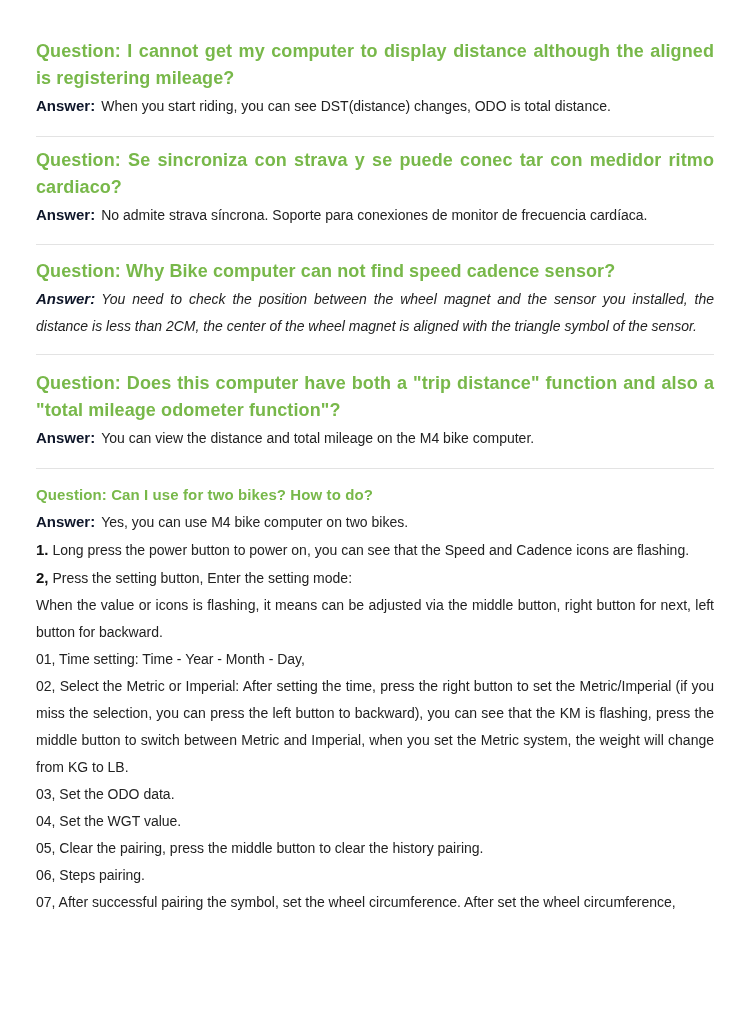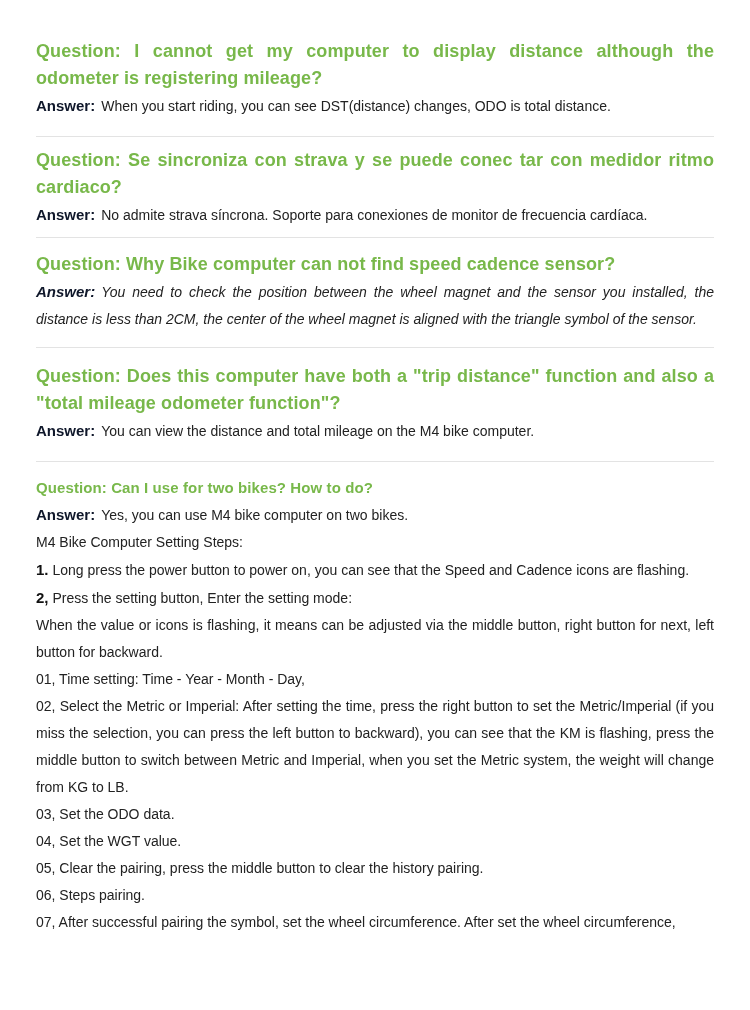--- a/index.html
+++ b/index.html
@@ -62,34 +62,34 @@
       color: #222;
     }
     .step-num {
       font-weight: bold;
       font-size: 15px;
       color: #111;
     }
     .f1 { padding-top: 0; }
     .f1 .answer { margin-bottom: 16px; }
     .f2 { padding-top: 10px; }
-    .f2 .answer { margin-bottom: 8px; }
+    .f2 .answer { margin-bottom: 15px; }
     .f3 { padding-top: 13px; }
     .f3 .answer { margin-bottom: 14px; font-style: italic; }
     .f4 { padding-top: 15px; }
     .f4 .answer { margin-bottom: 16px; }
     .f5 { padding-top: 12px; }
   </style>
 </head>
 <body>
 
 <div class="page">
 
   <section class="faq f1">
-    <p class="question">Question: I cannot get my computer to display distance although the odometer is registering mileage?</p>
+    <p class="question">Question: I cannot get my computer to display distance although the aligned is registering mileage?</p>
     <p class="answer">
       <span class="answer-label">Answer:</span><span>When you start riding, you can see DST(distance) changes, ODO is total distance.</span>
     </p>
   </section>
   <hr class="divider">
 
   <section class="faq f2">
     <p class="question">Question:  Se sincroniza con strava y se puede conec tar con medidor ritmo cardiaco?</p>
     <p class="answer">
       <span class="answer-label">Answer:</span><span>No admite strava síncrona. Soporte para conexiones de monitor de frecuencia cardíaca.</span>
@@ -111,21 +111,20 @@
       <span class="answer-label">Answer:</span><span>You can view the distance and total mileage on the M4 bike computer.</span>
     </p>
   </section>
   <hr class="divider">
 
   <section class="faq f5">
     <p class="question small">Question:  Can I use for two bikes? How to do?</p>
     <p class="answer">
       <span class="answer-label">Answer:</span><span>Yes, you can use M4 bike computer on two bikes.</span>
     </p>
-    <p class="line">M4 Bike Computer Setting Steps:</p>
     <p class="line">
       <span class="step-num">1.</span>
       <span>Long press the power button to power on, you can see that the Speed and Cadence icons are flashing.</span>
     </p>
     <p class="line">
       <span class="step-num">2,</span>
       <span>Press the setting button, Enter the setting mode:</span>
     </p>
     <p class="line">When the value or icons is flashing, it means can be adjusted via the middle button, right button for next, left button for backward.</p>
     <p class="line">01, Time setting: Time - Year - Month - Day,</p>

